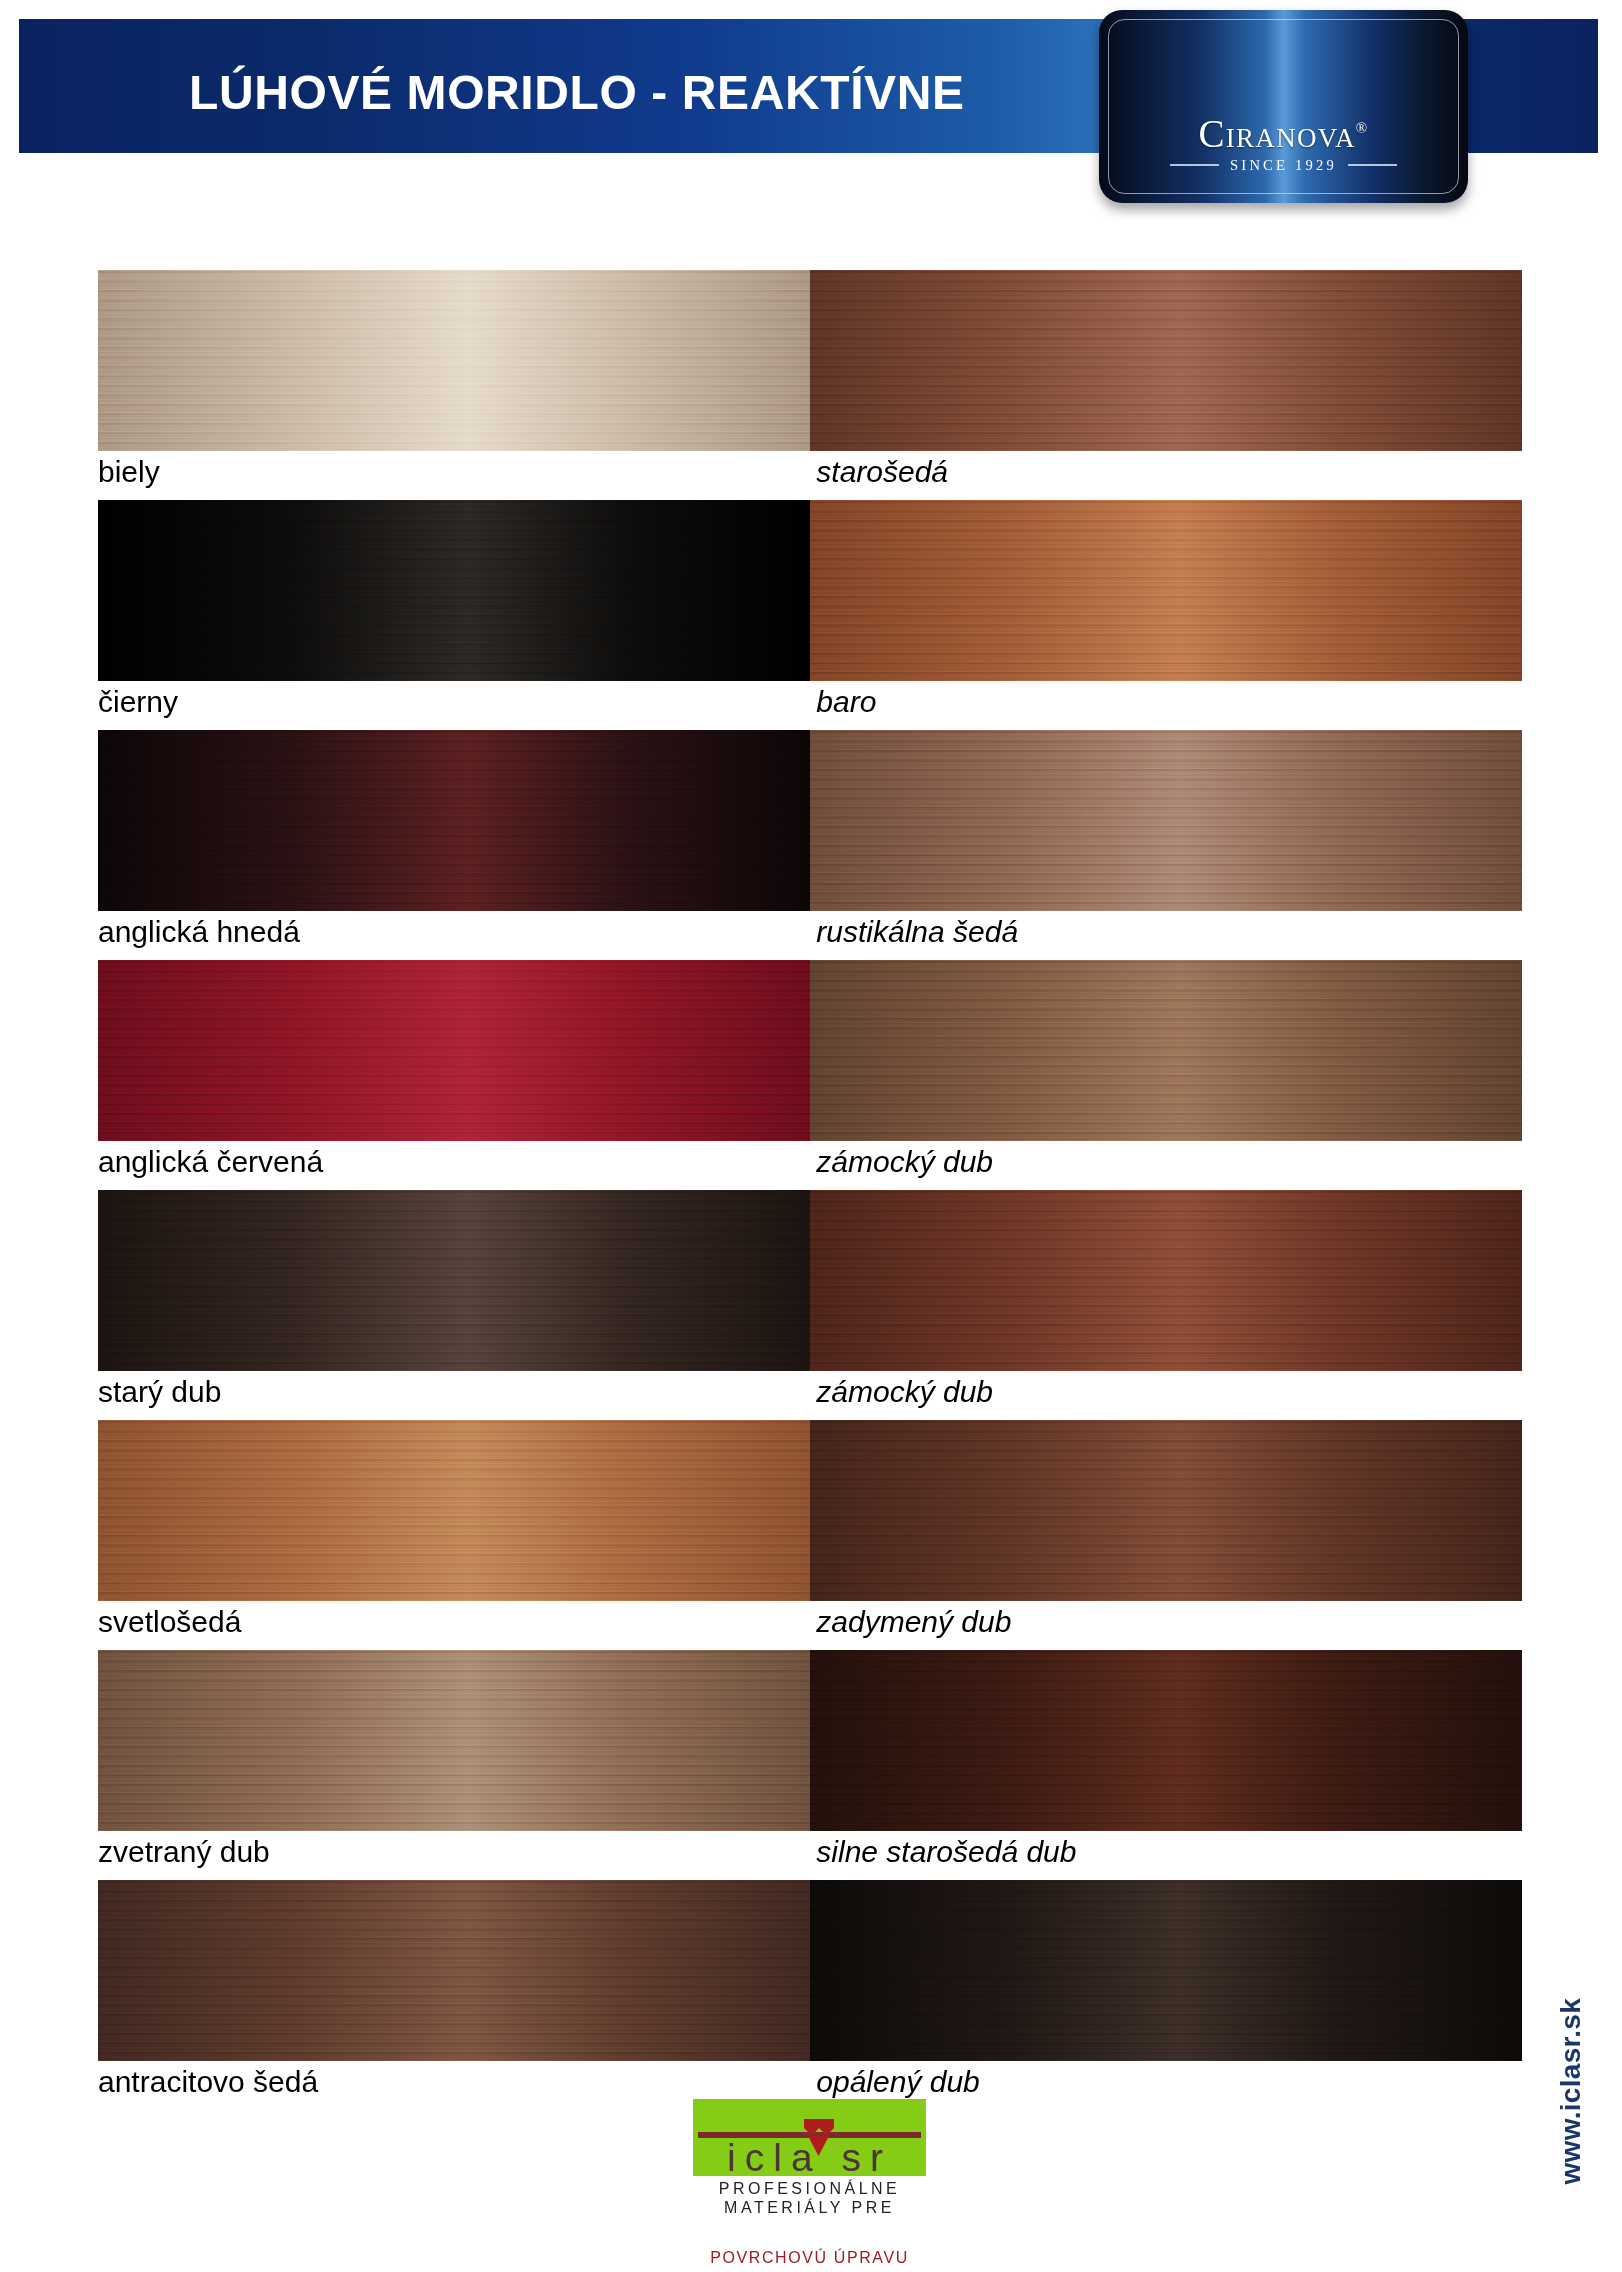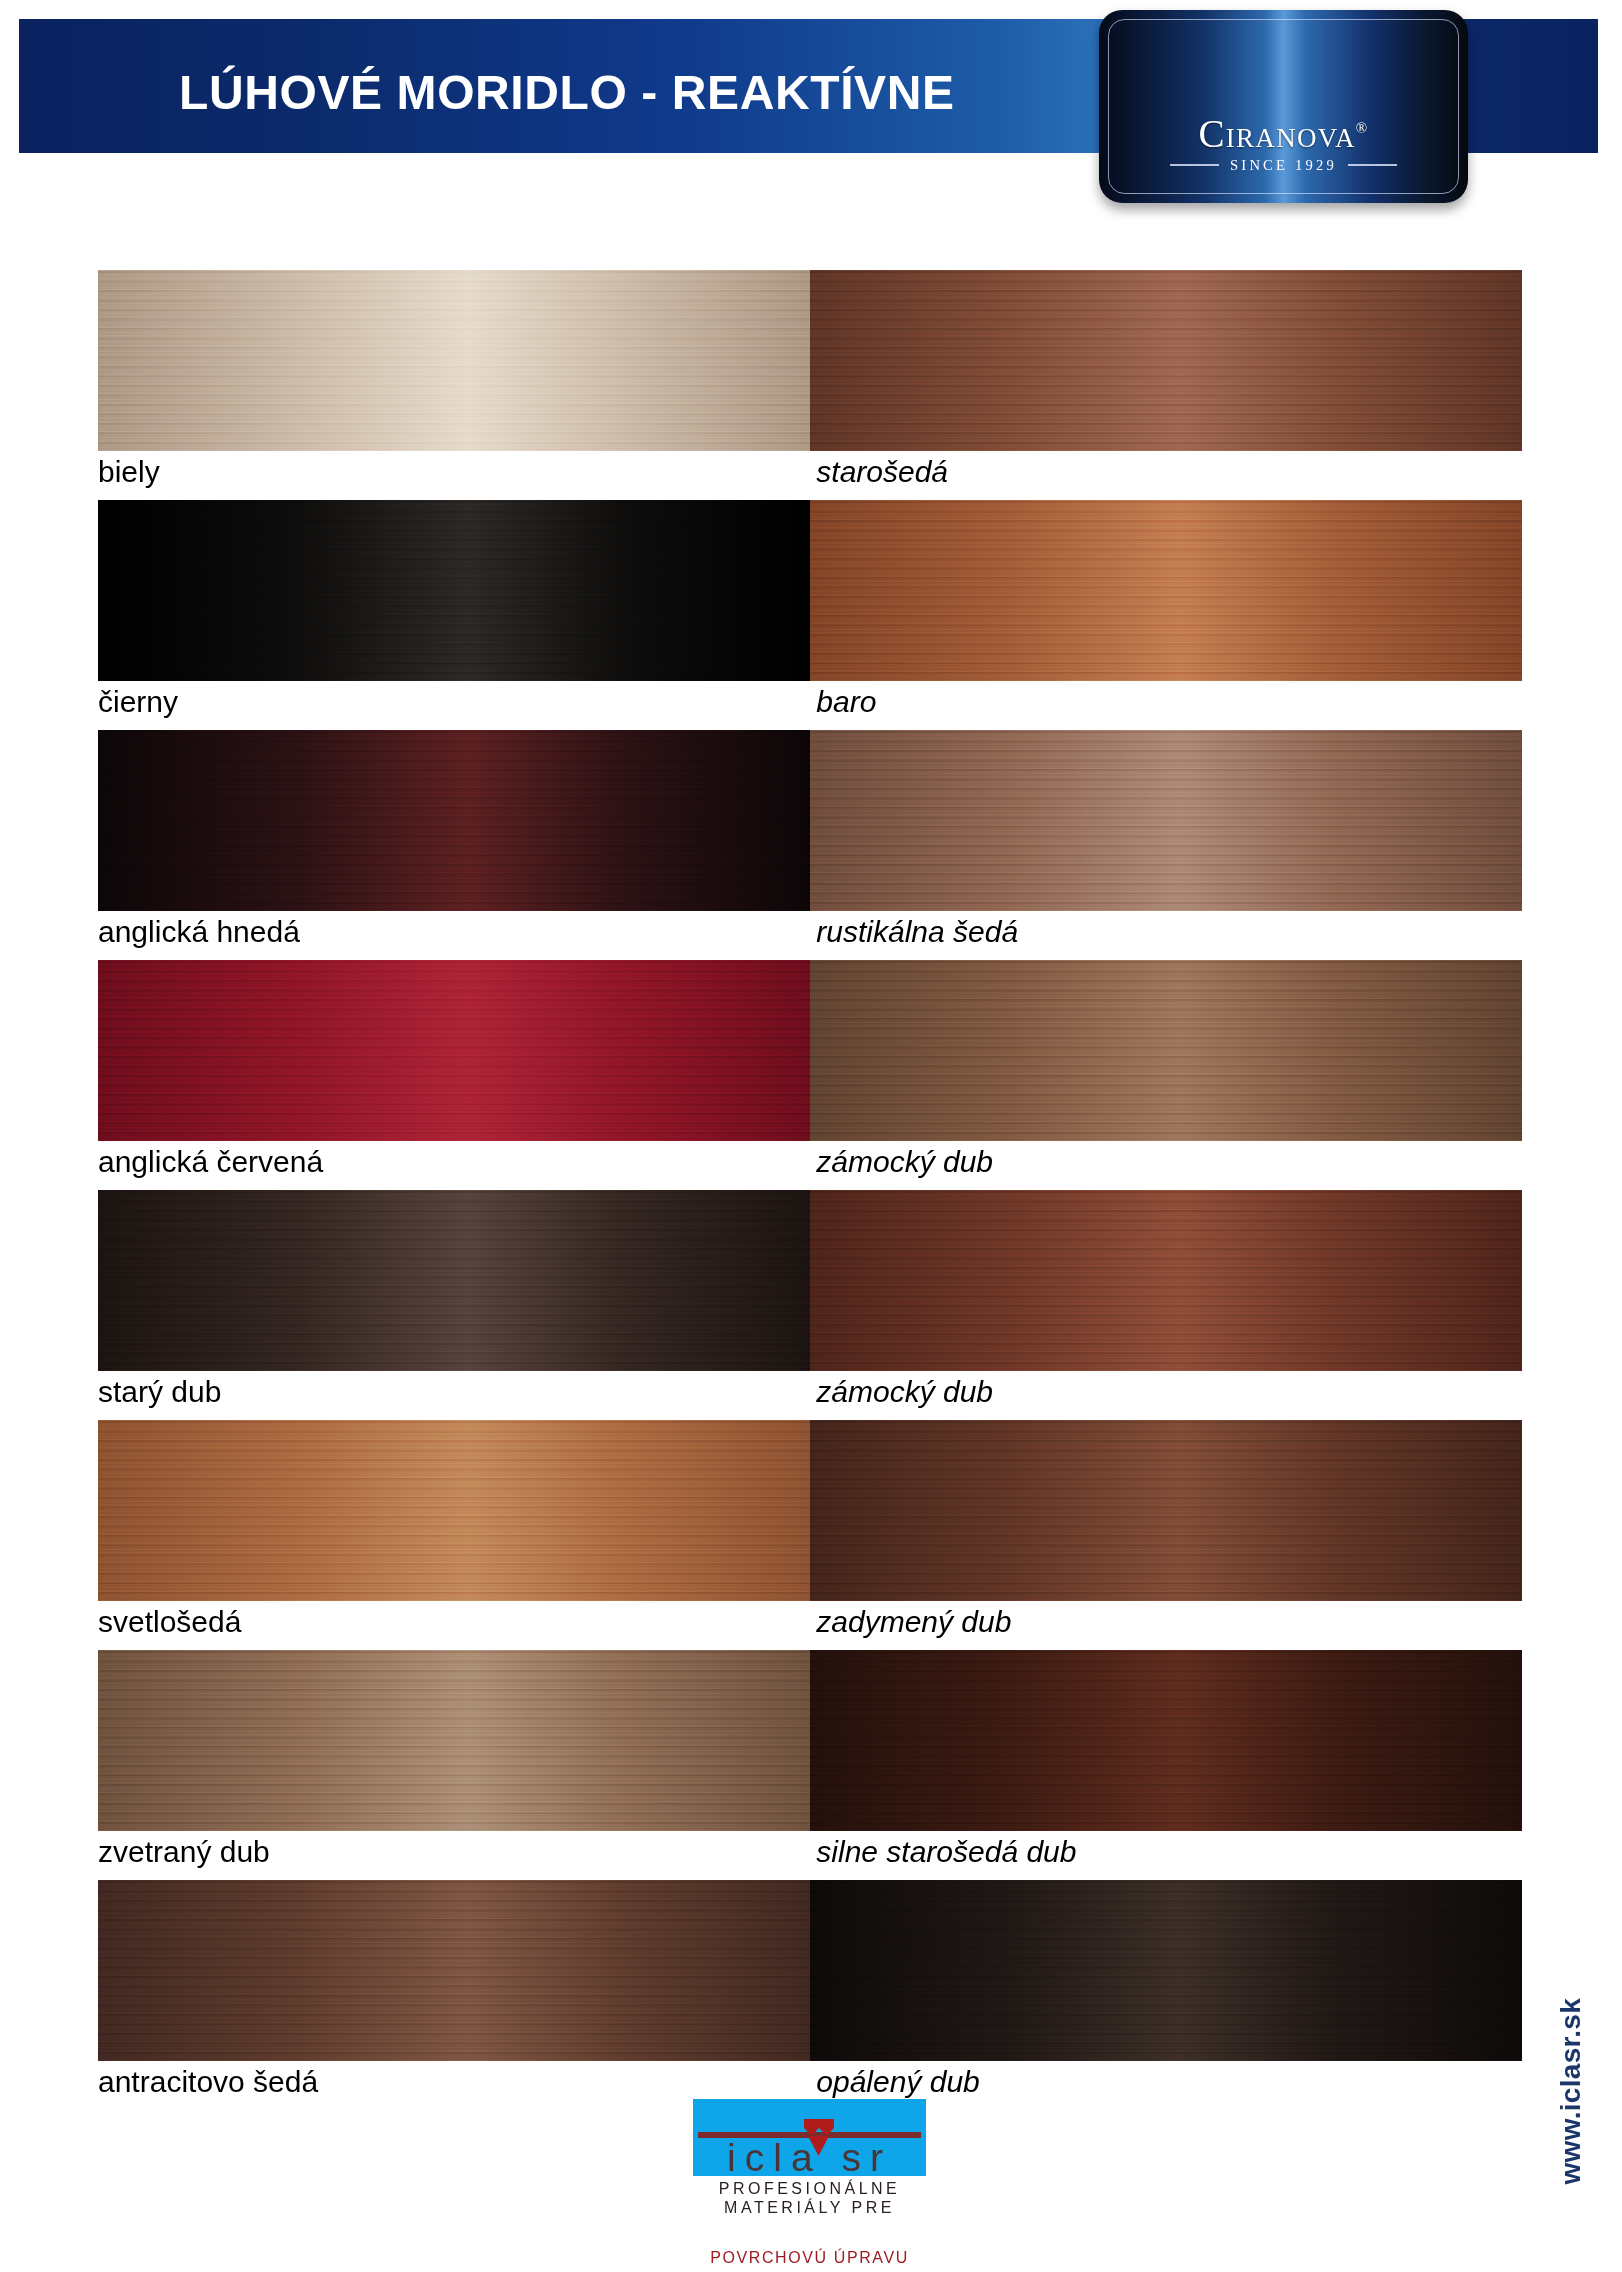--- a/index.html
+++ b/index.html
@@ -27,21 +27,21 @@
         #0b2a6b 18%,
         #103a8c 42%,
         #1d5ca8 62%,
         #2a6fb8 68%,
         #16468f 76%,
         #0d2c6e 86%,
         #0a2260 100%);
   }
   #header-title {
     position: absolute;
-    left: 160px;
+    left: 170px;
     top: 46px;
     font-size: 48px;
     font-weight: 600;
     color: #ffffff;
     letter-spacing: 0.6px;
     white-space: nowrap;
     font-family: "Liberation Sans", sans-serif;
   }
 
   
@@ -161,21 +161,21 @@
     top: 2099px;
     width: 233px;
     height: 155px;
   }
   #icla-plate {
     position: absolute;
     left: 0;
     top: 0;
     width: 233px;
     height: 77px;
-    background: #0ea5e9;
+    background: #84cc16;
     overflow: hidden;
   }
   #icla-rule {
     position: absolute;
     left: 5px;
     top: 33px;
     width: 223px;
     height: 5.7px;
     background: #7b2b2b;
   }

